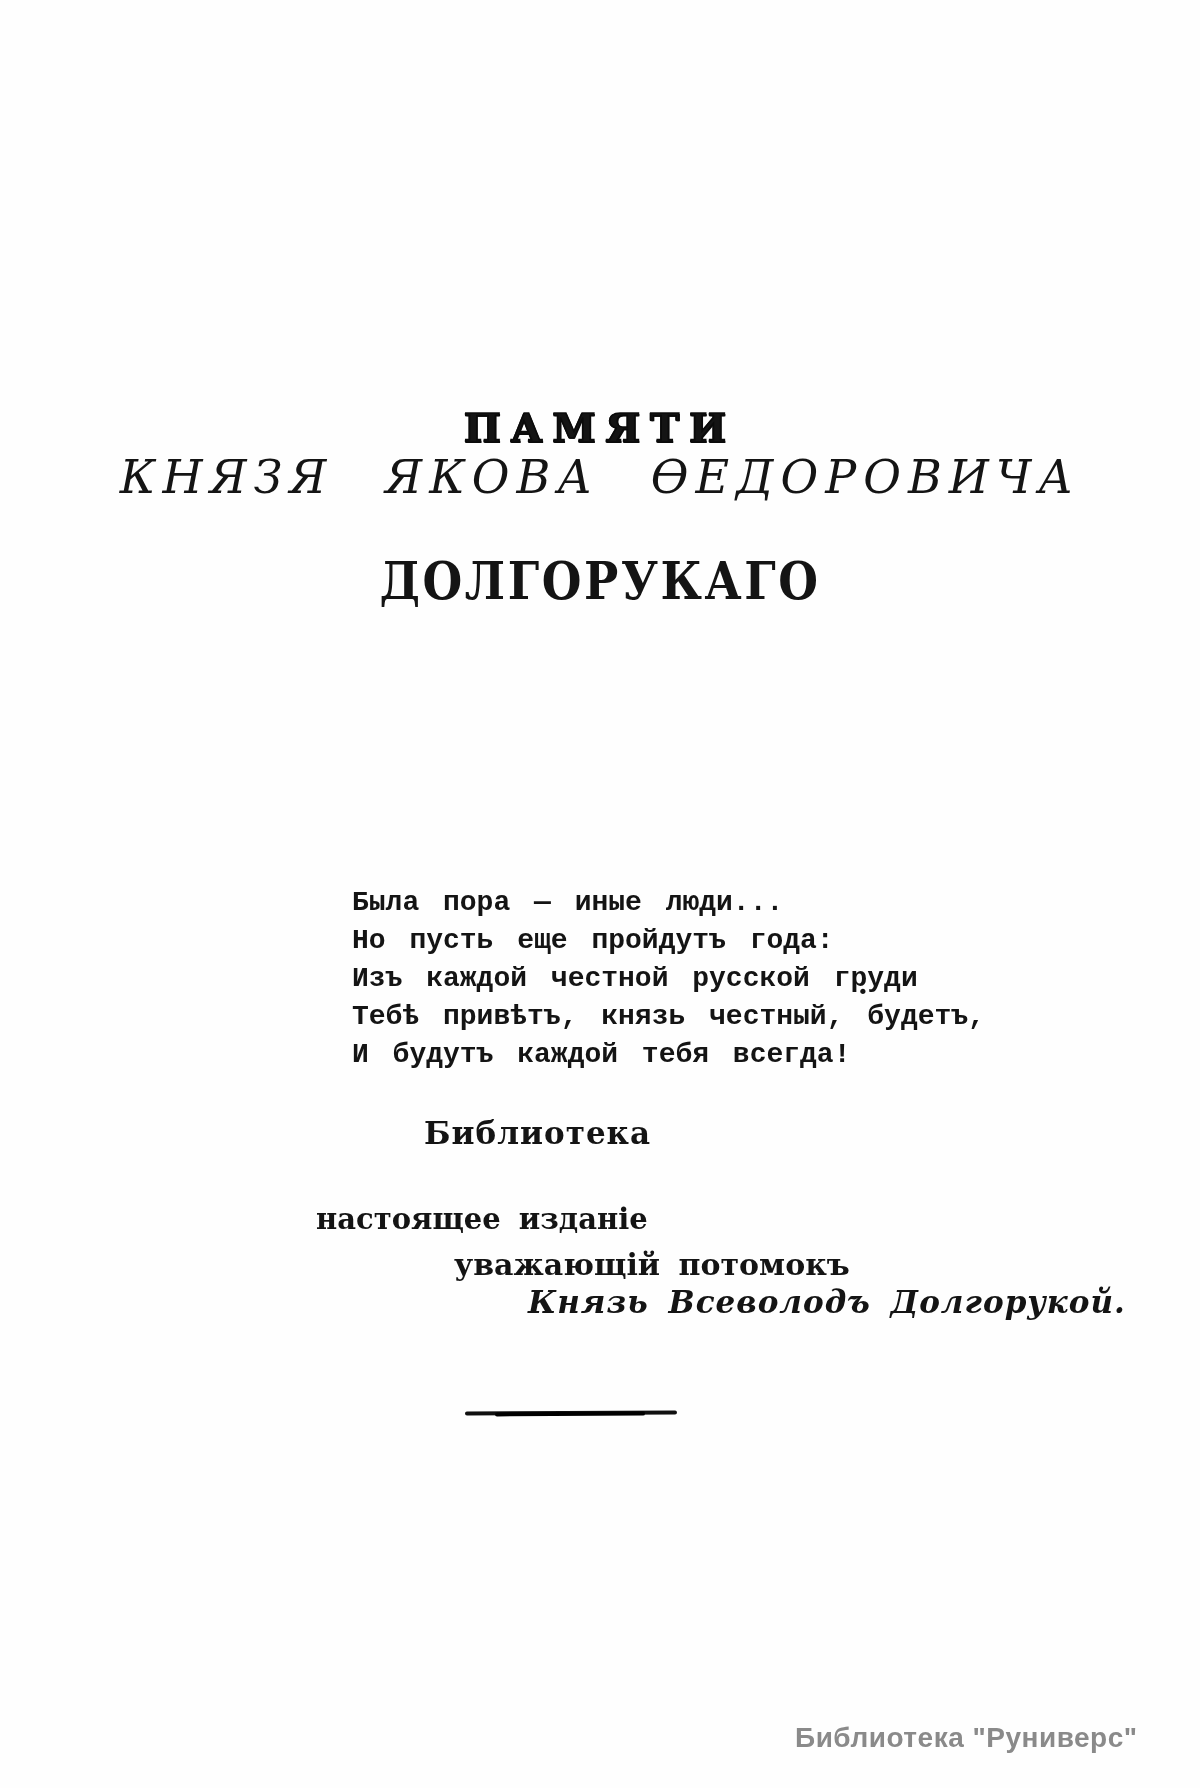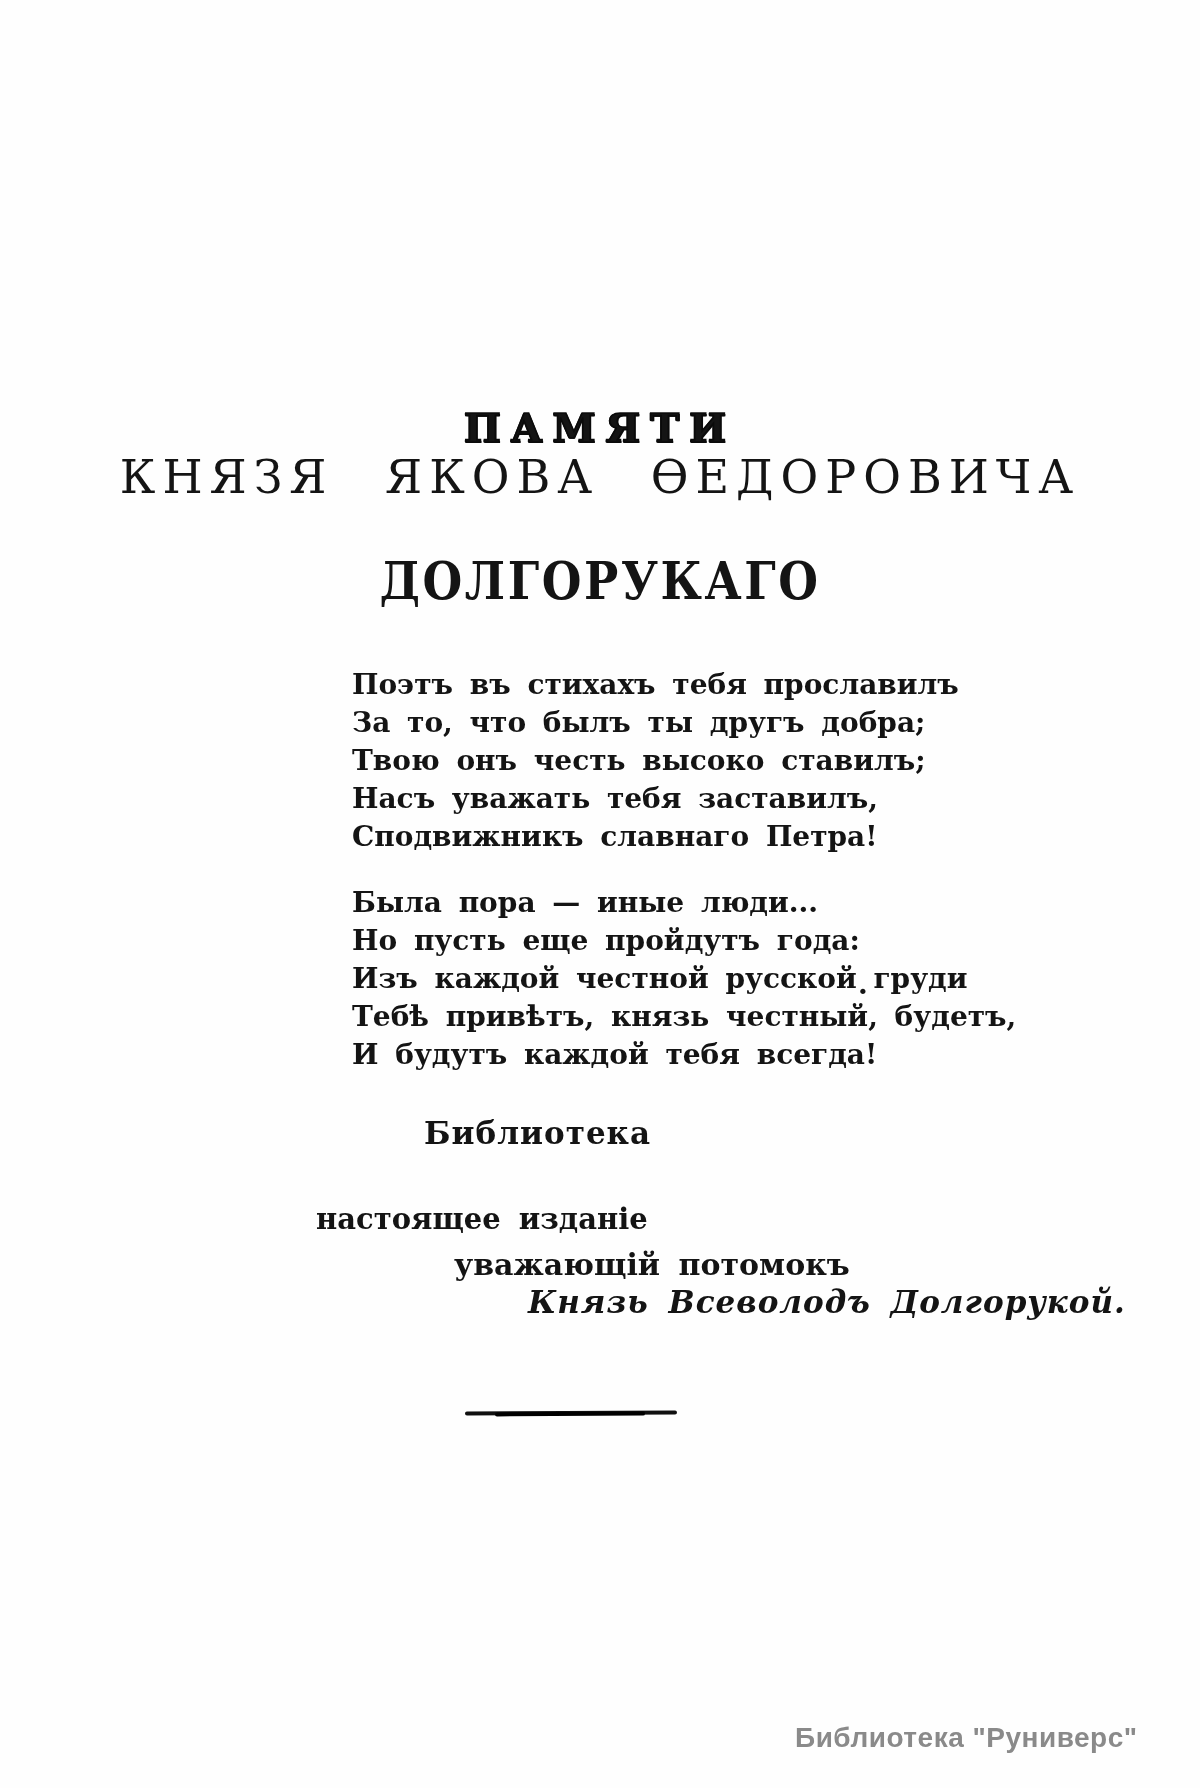--- a/index.html
+++ b/index.html
@@ -29,40 +29,41 @@
     text-shadow: 1px 1px 0 #111, -1px 0 0 #111, 0 1px 0 #111;
     margin-top: 47px;
   }
   .title-line1 {
     top: 452px;
     font-size: 46px;
     line-height: 1.1;
     font-weight: 500;
     letter-spacing: 7px;
     word-spacing: 30px;
+    font-style: italic;
   }
   .title-line2 {
     top: 554px;
     font-size: 53px;
     line-height: 1;
     font-weight: 800;
     letter-spacing: 3px;
     transform: scaleX(0.86);
   }
 
   .poem {
     left: 352px;
     font-size: 28px;
     font-weight: 700;
     line-height: 38px;
     word-spacing: 7px;
     white-space: nowrap;
   }
   .stanza1 { top: 666px; }
-  .stanza2 { top: 884px; }
+  .stanza2 { top: 884px; font-family: Liberation Mono, monospace; }
   .stray-dot {
     left: 858px;
     top: 968px;
     font-size: 28px;
     font-weight: 700;
   }
 
   .ded-line1 {
     left: 424px;
     top: 1115px;
@@ -131,27 +132,20 @@
 <body>
 
 <div class="page">
 
   <div class="abs center memorial-word">ПАМЯТИ</div>
 
   <div class="abs center title-line1">КНЯЗЯ ЯКОВА ѲЕДОРОВИЧА</div>
 
   <div class="abs center title-line2">ДОЛГОРУКАГО</div>
 
-  <div class="abs poem stanza1">
-    <div>Поэтъ въ стихахъ тебя прославилъ</div>
-    <div>За то, что былъ ты другъ добра;</div>
-    <div>Твою онъ честь высоко ставилъ;</div>
-    <div>Насъ уважать тебя заставилъ,</div>
-    <div>Сподвижникъ славнаго Петра!</div>
-  </div>
 
   <div class="abs poem stanza2">
     <div>Была пора — иные люди...</div>
     <div>Но пусть еще пройдутъ года:</div>
     <div>Изъ каждой честной русской груди</div>
     <div>Тебѣ привѣтъ, князь честный, будетъ,</div>
     <div>И будутъ каждой тебя всегда!</div>
   </div>
 
   <div class="abs stray-dot">.</div>

